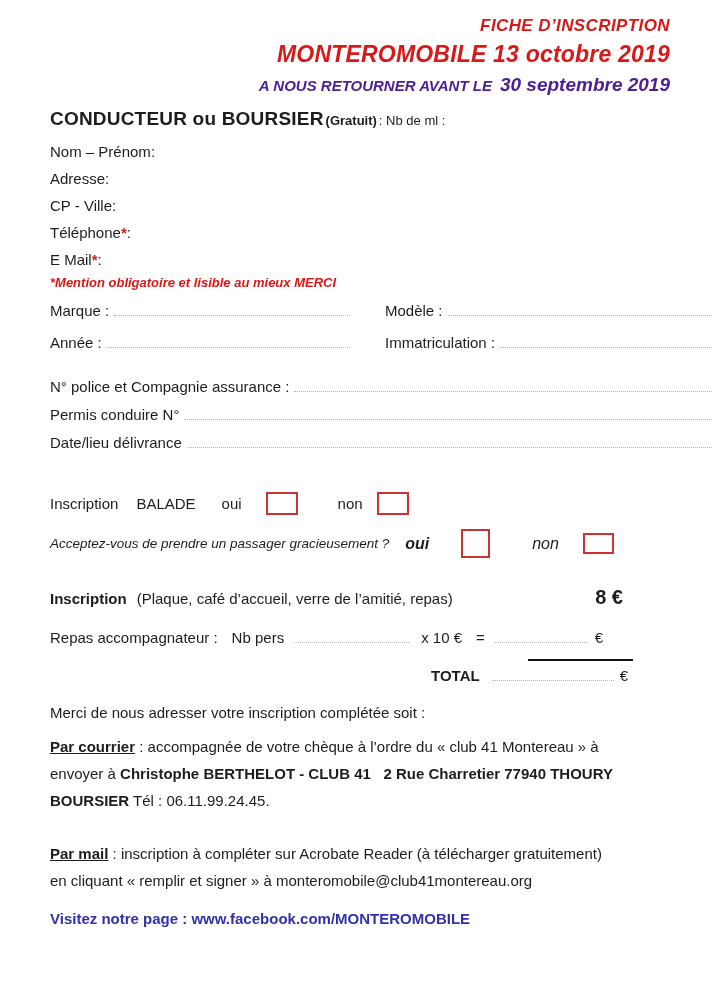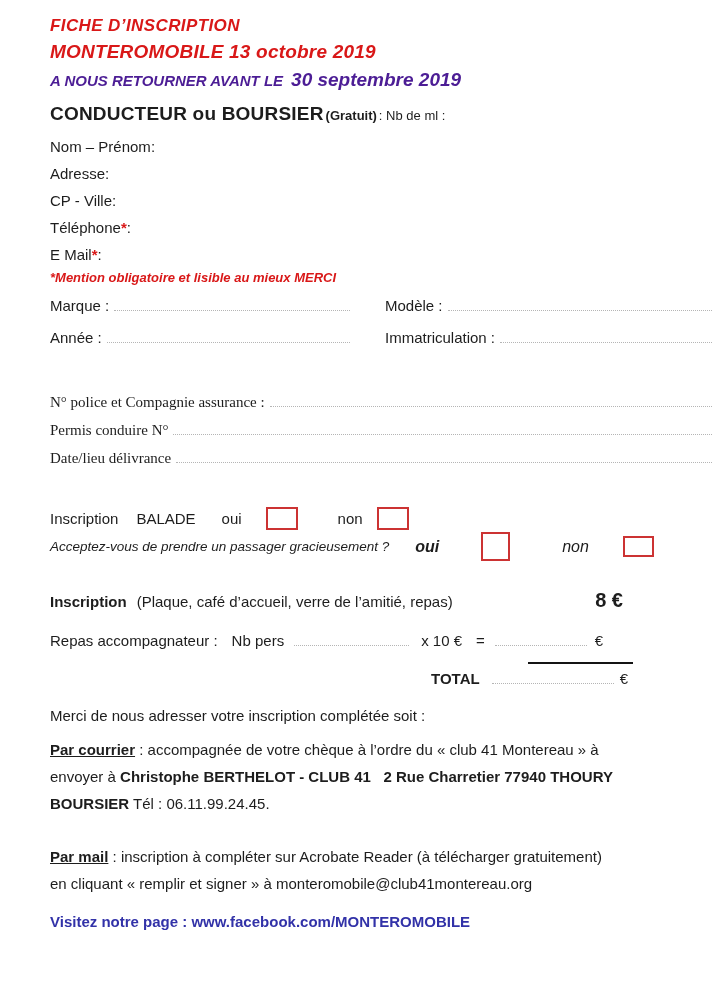--- a/index.html
+++ b/index.html
@@ -2,51 +2,51 @@
 <html><head>
 <meta charset="utf-8">
 <style>
   html,body{margin:0;padding:0;background:#ffffff;}
   .page{
     width:720px;height:997px;box-sizing:border-box;background:#ffffff;
     font-family:"Liberation Sans",sans-serif;color:#1d1d1d;
     padding:16px 50px 0 50px;overflow:hidden;position:relative;
   }
   
-  .hdr{text-align:left;}
+  .hdr{text-align:right;}
   .hdr-l1{color:#d91818;font-style:italic;font-weight:600;font-size:17px;letter-spacing:.4px;}
-  .hdr-l2{color:#d91818;font-style:italic;font-weight:700;font-size:19px;margin-top:5px;letter-spacing:.2px;}
+  .hdr-l2{color:#d91818;font-style:italic;font-weight:700;font-size:23px;margin-top:5px;letter-spacing:.2px;}
   .hdr-l3{color:#4c1d95;font-style:italic;font-weight:600;font-size:15px;margin-top:6px;}
   .hdr-l3 .big-date{font-size:19px;font-weight:700;margin-left:8px;}
   
   .cond-head{margin-top:12px;display:flex;align-items:baseline;gap:2px;}
   .cond-title{font-weight:800;font-size:19px;letter-spacing:.2px;}
   .cond-gratuit{font-weight:700;font-size:13px;}
   .cond-after{font-weight:400;font-size:13px;}
   .fields{margin-top:8px;}
   .field-row{height:27px;display:flex;align-items:center;font-size:15px;}
   .star{color:#d91818;font-weight:700;}
   .mention{color:#d91818;font-style:italic;font-weight:600;font-size:13px;margin-top:2px;}
   
   .veh-head{margin-top:22px;font-weight:800;font-size:17px;letter-spacing:.5px;}
   .veh-grid{display:grid;grid-template-columns:300px 1fr;column-gap:35px;margin-top:12px;margin-right:-42px;}
   .veh-row{display:flex;align-items:baseline;height:32px;font-size:15px;}
   .dots{flex:1;border-bottom:1px dotted #b5b5b5;height:13px;margin-left:5px;min-width:20px;}
-  .police-block{margin-top:32px;margin-right:-42px;font-family:Liberation Serif, serif;}
+  .police-block{margin-top:12px;margin-right:-42px;}
   .police-row{display:flex;align-items:baseline;height:28px;font-size:15px;}
   
   .balade{margin-top:30px;}
   .bal-row1{display:flex;align-items:center;font-size:15px;}
   .bal-row1 .w1{margin-left:18px;}
   .bal-row1 .w2{margin-left:26px;}
   .bal-row1 .w3{margin-left:40px;}
   .cb{display:inline-block;border:2px solid #cc3333;background:#fff;}
   .cb-1{width:28px;height:19px;margin-left:24px;}
   .cb-2{width:28px;height:19px;margin-left:14px;}
-  .bal-row2{display:flex;align-items:center;margin-top:2px;font-style:italic;font-size:13.5px;gap:10px;}
+  .bal-row2{display:flex;align-items:center;margin-top:14px;font-style:italic;font-size:13.5px;}
   .bal-row2 .oui2{font-size:16px;font-weight:600;margin-left:16px;}
   .bal-row2 .non2{font-size:16px;font-weight:500;margin-left:42px;}
   .cb-3{width:25px;height:25px;margin-left:32px;}
   .cb-4{width:27px;height:17px;margin-left:24px;}
   
   .price-row{margin-top:28px;display:flex;align-items:baseline;font-size:15px;}
   .price-label{font-weight:700;}
   .price-detail{margin-left:10px;}
   .price-spacer{flex:1;}
   .price-val{font-weight:700;font-size:20px;margin-right:47px;}

